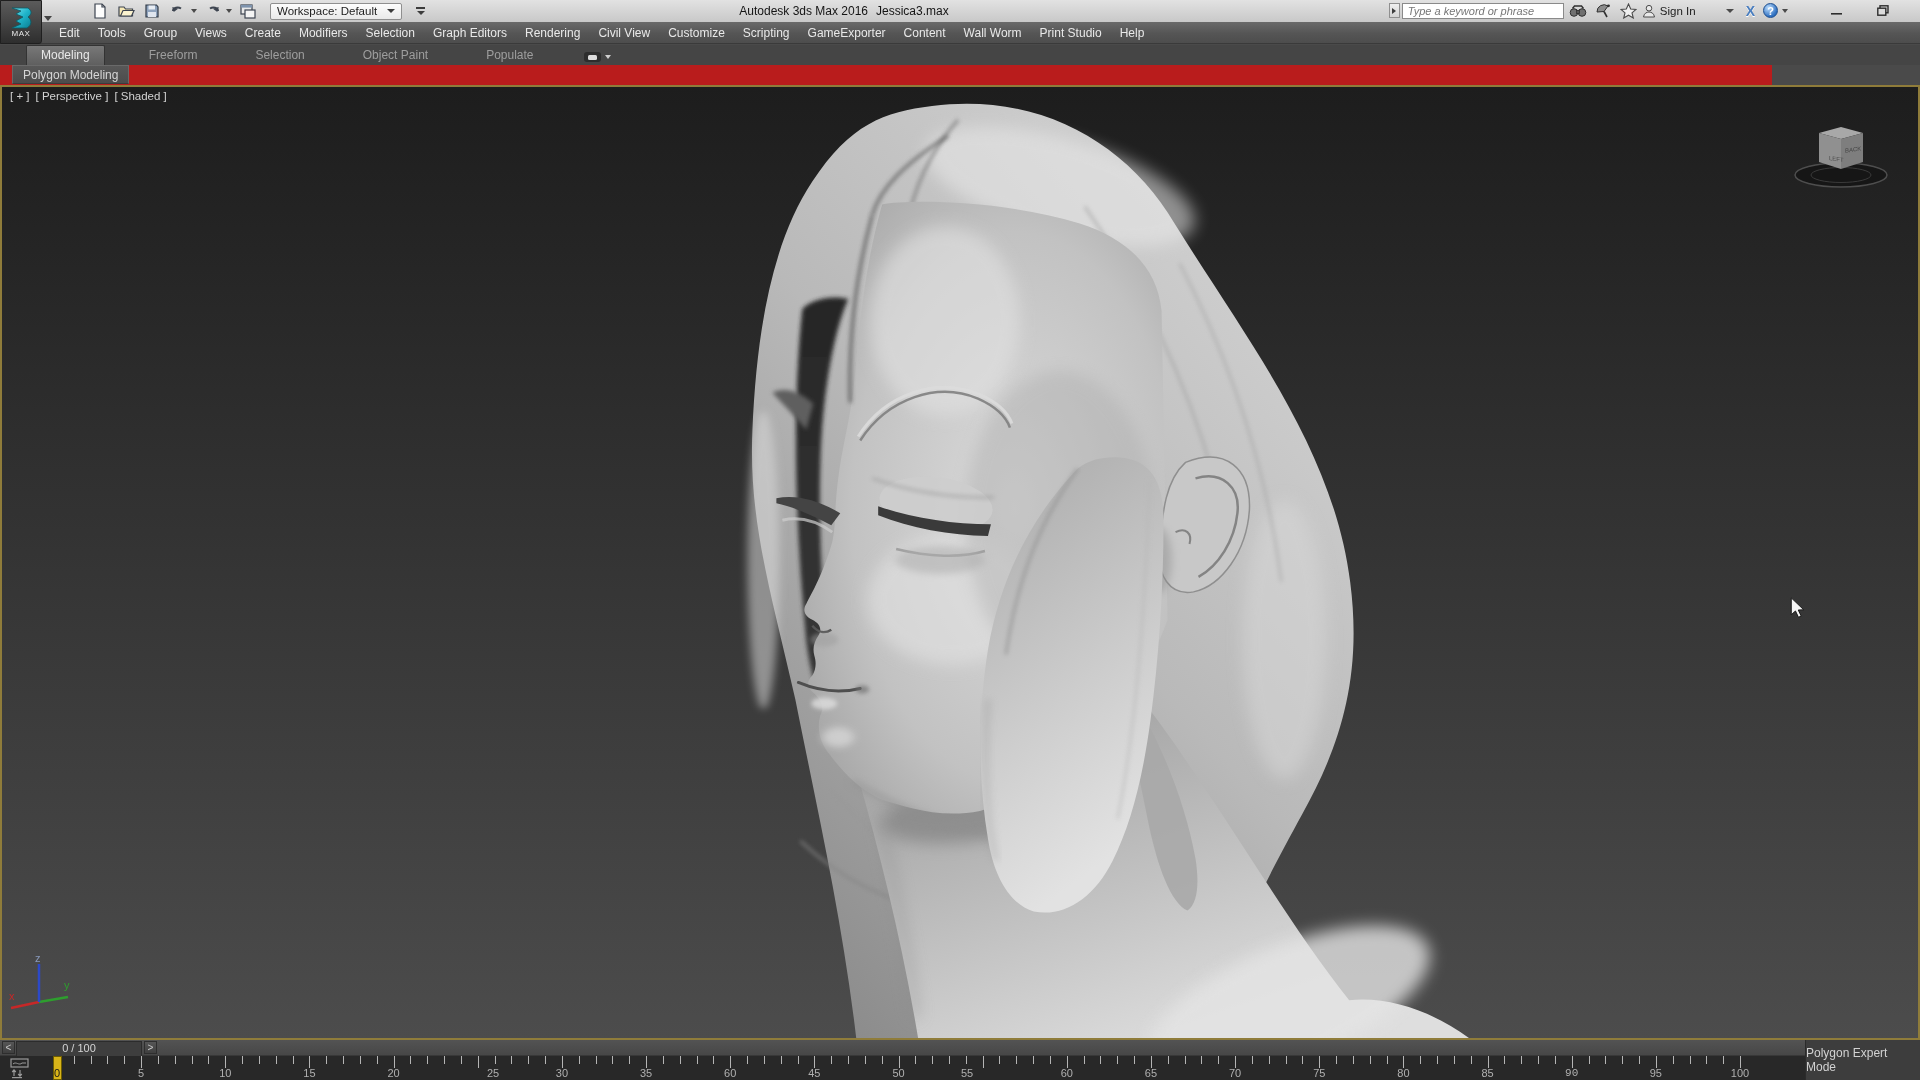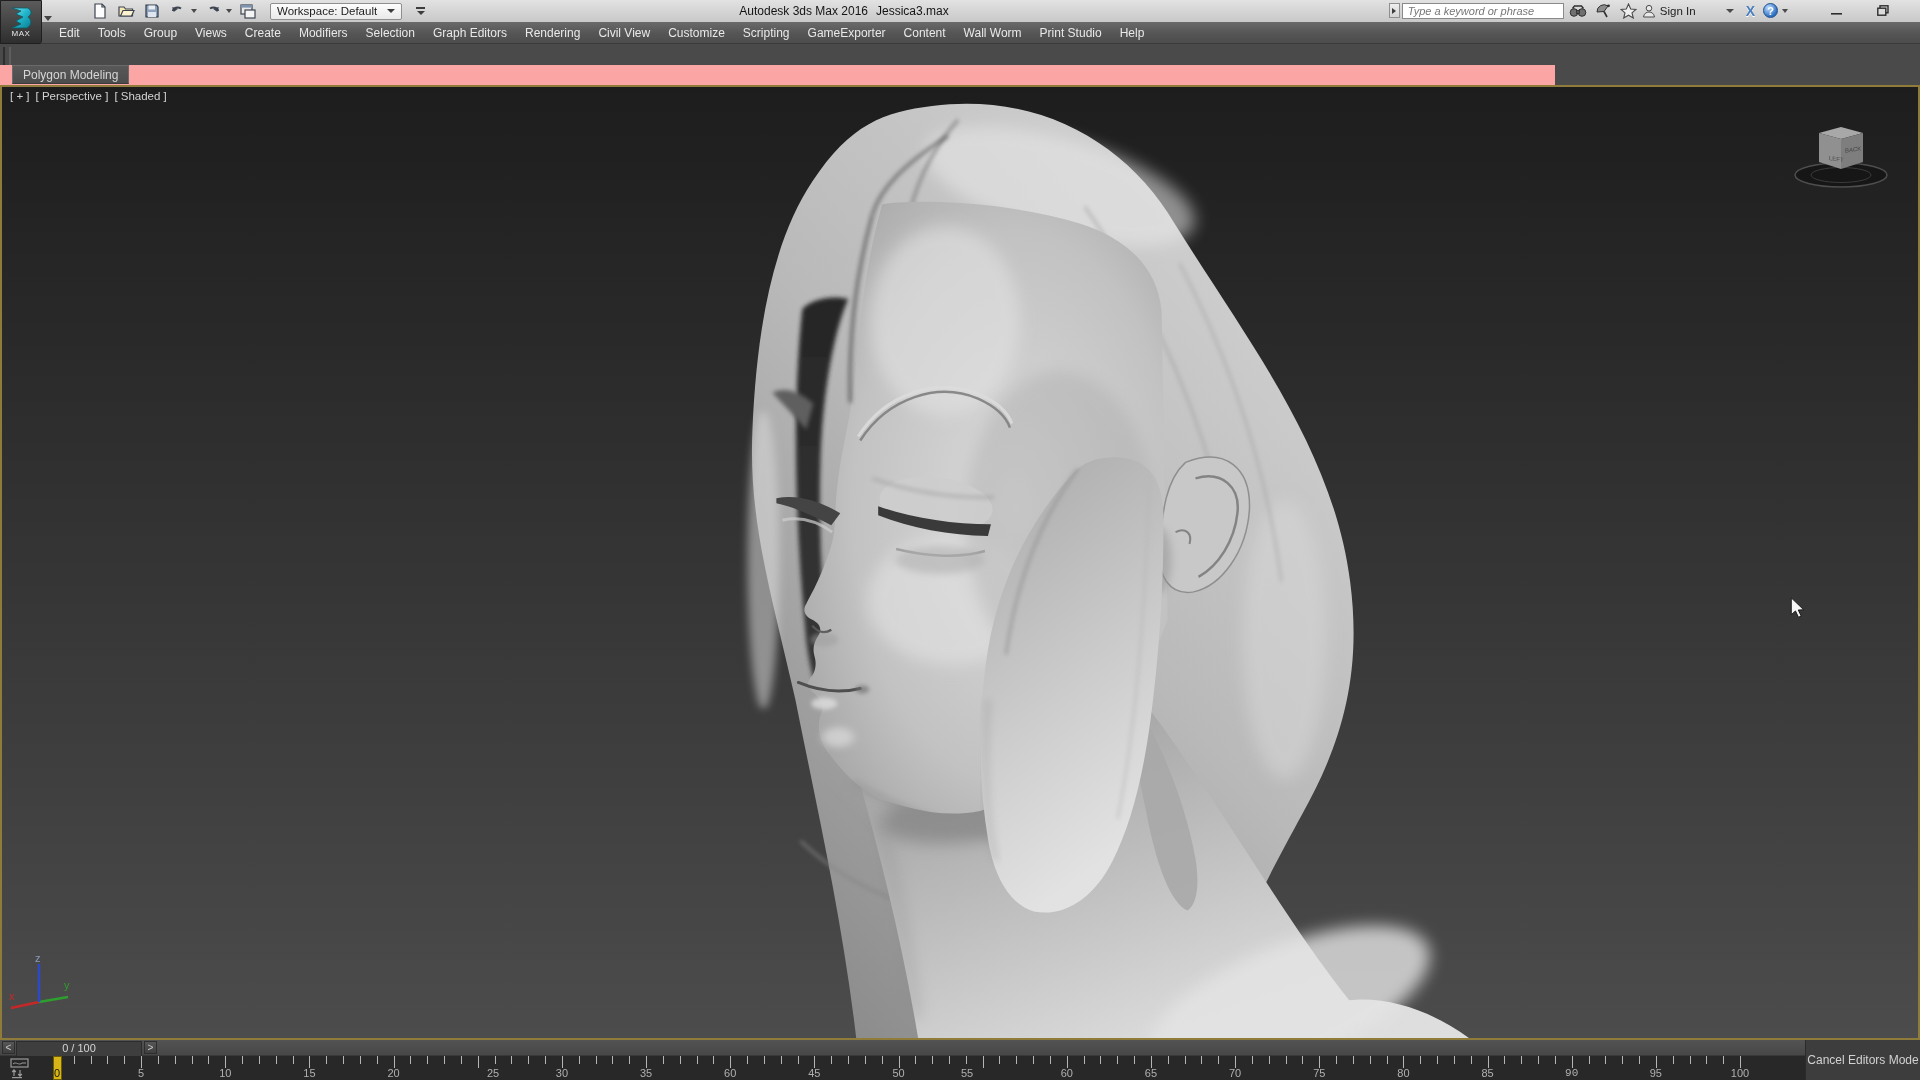--- a/index.html
+++ b/index.html
@@ -58,21 +58,21 @@
 
   
   #ribbon-tabs { position:absolute; left:0; top:45px; width:1920px; height:20px; background:#454545; display:flex; align-items:flex-end; padding-left:26px; }
   .grip { position:absolute; left:3px; top:47px; width:8px; height:34px; border-left:2px solid #2e2e2e; border-right:2px solid #5e5e5e; }
   .ribbon-tab { font-size:12px; color:#9e9e9e; padding:2px 14px 3px; margin-right:30px; cursor:pointer; white-space:nowrap; }
   .ribbon-tab.active { background:linear-gradient(#787878,#5f5f5f); color:#e8e8e8; border:1px solid #333; border-bottom:none; border-radius:2px 2px 0 0; }
   #ribbon-toggle { display:flex; align-items:center; margin-left:6px; margin-bottom:3px; cursor:pointer; }
   #ribbon-toggle .pill { width:17px; height:10px; background:#2d2d2d; border-radius:3px; display:flex; align-items:center; justify-content:center; }
   #ribbon-toggle .pill .inner { width:9px; height:5px; background:#dcdcdc; border-radius:1.5px; }
   #ribbon-toggle .caret { width:0; height:0; border-left:3.5px solid transparent; border-right:3.5px solid transparent; border-top:4px solid #cfcfcf; margin-left:4px; }
-  #panel-row { position:absolute; left:0; top:65px; width:1555px; height:20px; background:#fca5a5; }
+  #panel-row { position:absolute; left:0; top:65px; width:1772px; height:20px; background:#b91c1c; }
   #polygon-modeling-tab { position:absolute; left:12px; top:0px; height:19px; background:linear-gradient(#585858,#4c4c4c);
      border:1px solid #6a6a6a; border-bottom-color:#3c3c3c; padding:0 10px; font-size:12px; color:#d6d6d6; line-height:18px; cursor:pointer; }
 
   
   #viewport { position:absolute; left:0; top:85px; width:1920px; height:955px;
      border:2px solid #8f7c3a; background:linear-gradient(#1d1d1d,#4c4c4c); cursor:crosshair; }
   #vp-label { position:absolute; left:8px; top:3px; display:flex; gap:6px; z-index:5; }
   #vp-label span { font-size:11.5px; color:#d2d2d2; cursor:pointer; white-space:nowrap; }
   #model-svg { position:absolute; left:0; top:0; width:100%; height:100%; }
 
@@ -246,20 +246,33 @@
       <div class="menu-item">Customize</div>
       <div class="menu-item">Scripting</div>
       <div class="menu-item">GameExporter</div>
       <div class="menu-item">Content</div>
       <div class="menu-item">Wall Worm</div>
       <div class="menu-item">Print Studio</div>
       <div class="menu-item">Help</div>
     </div>
 
   <div class="grip"></div>
+  <div id="ribbon-tabs">
+      <div class="ribbon-tab active">Modeling</div>
+      <div class="ribbon-tab">Freeform</div>
+      <div class="ribbon-tab">Selection</div>
+      <div class="ribbon-tab">Object Paint</div>
+      <div class="ribbon-tab">Populate</div>
+      <div id="ribbon-toggle">
+        <div class="pill">
+          <div class="inner"></div>
+        </div>
+        <div class="caret"></div>
+      </div>
+    </div>
   <div id="panel-row">
     <div id="polygon-modeling-tab">Polygon Modeling</div>
   </div>
 
   <div id="viewport" style="border-color: rgb(143, 124, 58);">
     <div id="vp-label">
       <span>[ + ]</span>
       <span>[ Perspective ]</span>
       <span>[ Shaded ]</span>
     </div>
@@ -548,15 +561,15 @@
         <div class="tick" style="left: 1655.85px; height: 12px;"></div>
         <div class="tick-label" style="left: 1655.85px;">95</div>
         <div class="tick" style="left: 1672.68px; height: 8px;"></div>
         <div class="tick" style="left: 1689.51px; height: 8px;"></div>
         <div class="tick" style="left: 1706.34px; height: 8px;"></div>
         <div class="tick" style="left: 1723.17px; height: 8px;"></div>
         <div class="tick" style="left: 1740px; height: 12px;"></div>
         <div class="tick-label" style="left: 1740px;">100</div>
       </div>
 
-    <div id="cancel-expert">Cancel Editors Mode</div>
+    <div id="cancel-expert">Polygon Expert Mode</div>
   </div>
 </div>
 
 </body></html>

